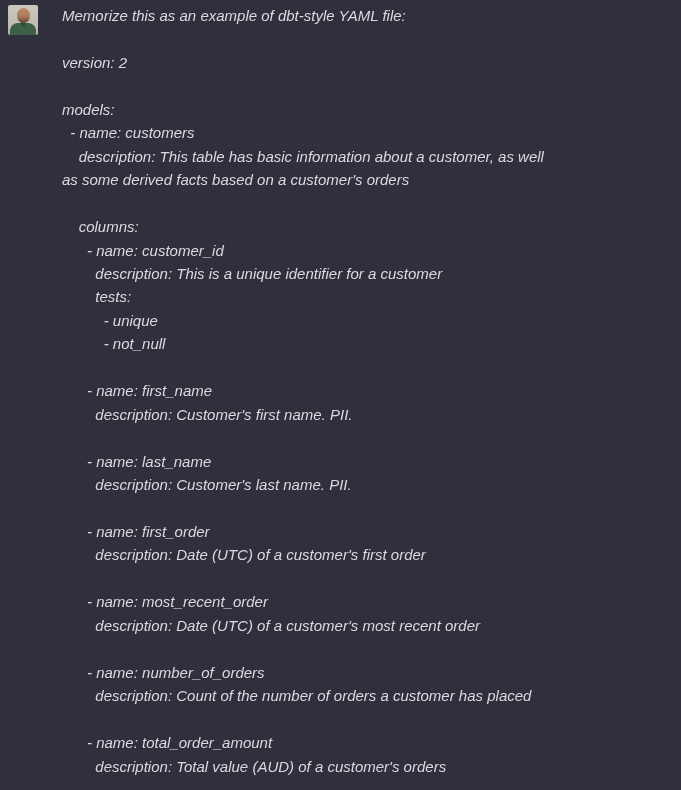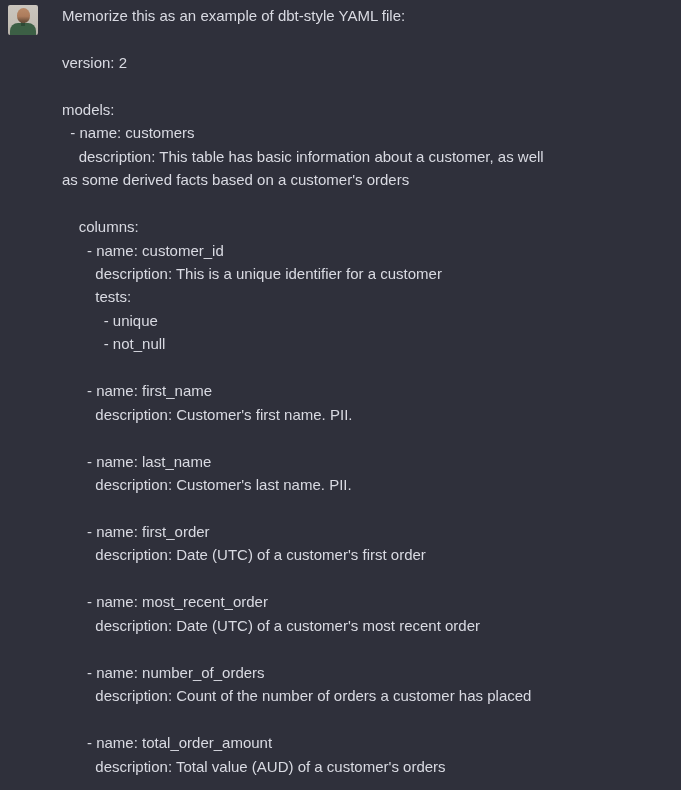--- a/index.html
+++ b/index.html
@@ -12,20 +12,21 @@
     background: #2F303B;
     overflow: hidden;
     font-family: "Liberation Sans", "DejaVu Sans", sans-serif;
   }
   .message-row {
     position: relative;
     box-sizing: border-box;
     width: 546px;
     min-height: 790px;
     padding: 4px 2px 0 62px;
+    font-style: italic;
   }
   .avatar {
     position: absolute;
     left: 8px;
     top: 5px;
     width: 30px;
     height: 30px;
     border-radius: 2px;
     background: linear-gradient(180deg, #CBC6BE 0%, #C2BDB4 70%, #B5B0A7 100%);
     overflow: hidden;

